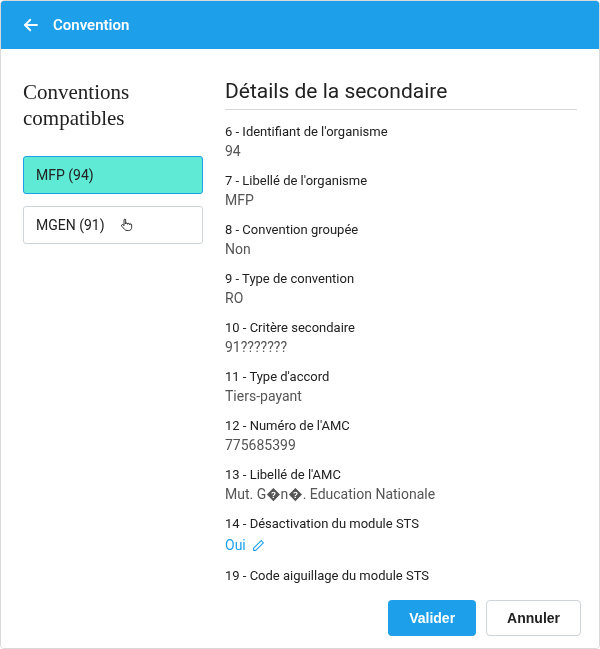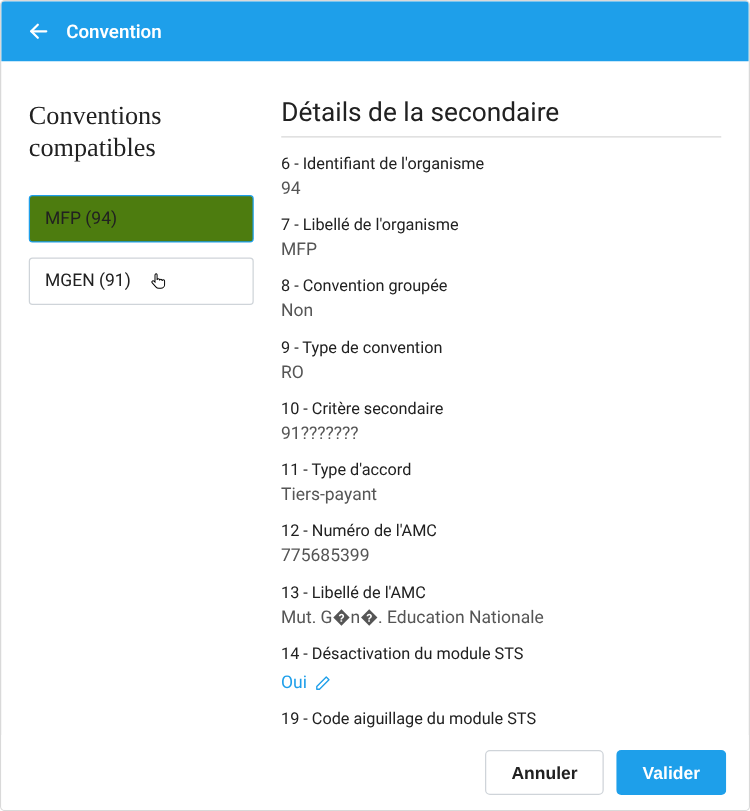--- a/index.html
+++ b/index.html
@@ -58,21 +58,21 @@
     border: 1px solid #cfd4d9;
     border-radius: 3px;
     padding: 10px 12px;
     font-size: 14px;
     margin-bottom: 12px;
     cursor: pointer;
     position: relative;
   }
   .conv-item.selected {
     border: 1.5px solid #1e9fea;
-    background: #4d7c0f;
+    background: #5eead4;
   }
   .cursor-hand {
     position: absolute;
     top: 9px;
     left: 95px;
     pointer-events: none;
   }
   .right-col {
     flex: 1;
     min-width: 0;
@@ -228,15 +228,15 @@
               <svg width="13" height="13" viewBox="0 0 24 24" fill="none" stroke="#1e9fea" stroke-width="2" stroke-linecap="round" stroke-linejoin="round">
                 <path d="M17 3l4 4L7 21H3v-4L17 3z"></path>
               </svg>
             </span>
           </div></div>
       </div>
   </div>
 </div>
 
 <div class="footer">
+  <button class="btn btn-primary">Valider</button>
   <button class="btn btn-secondary">Annuler</button>
-  <button class="btn btn-primary">Valider</button>
 </div>
 
 </body></html>

